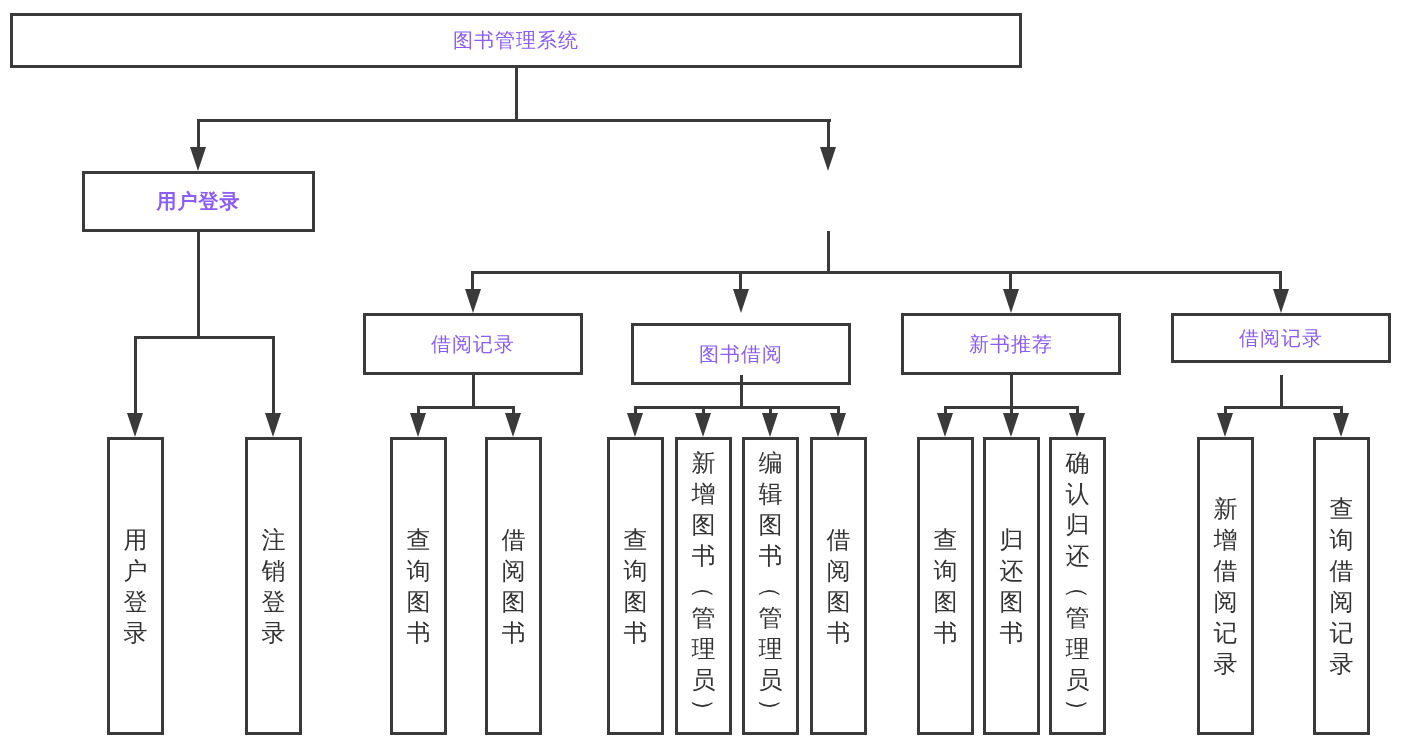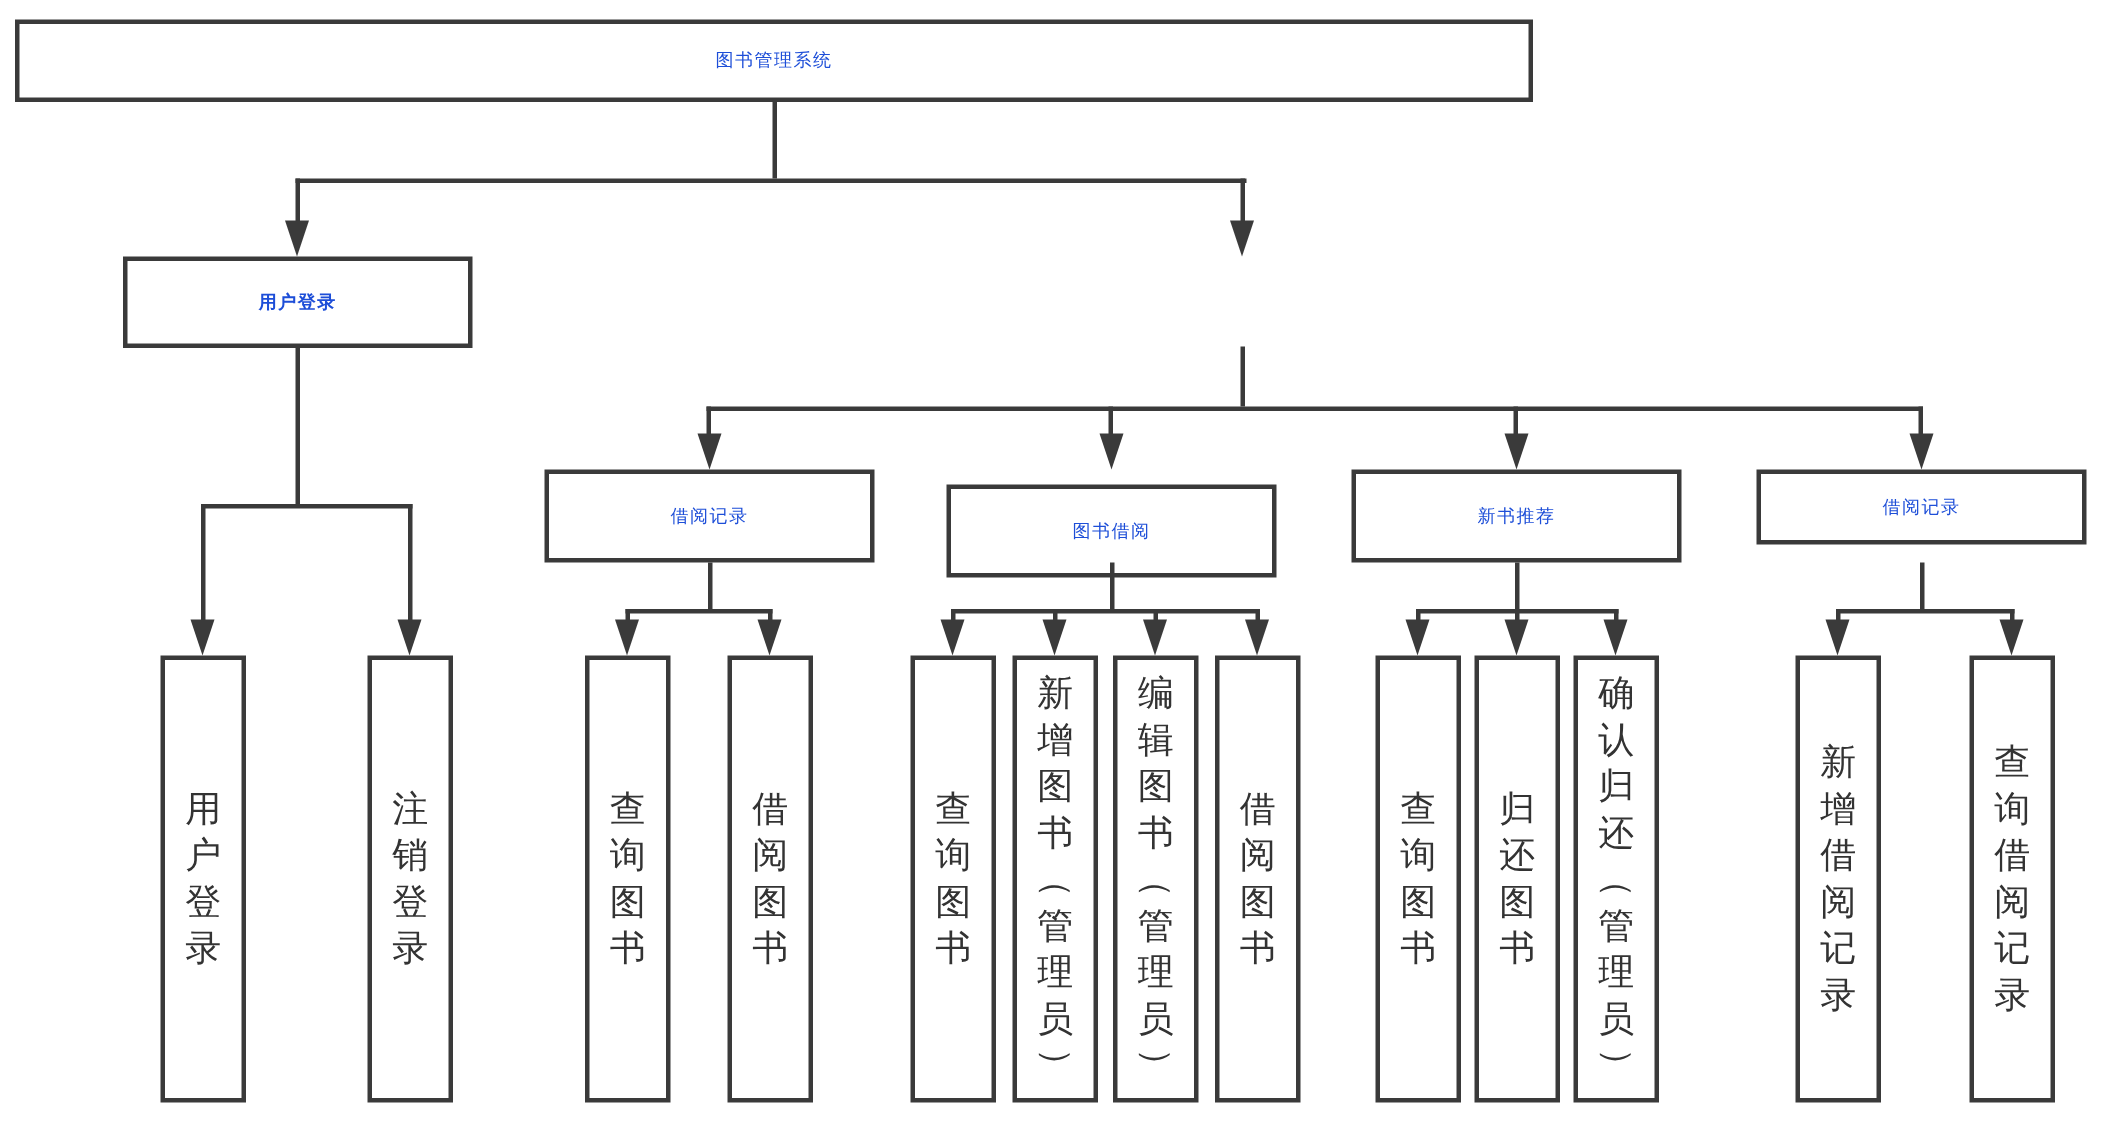--- a/index.html
+++ b/index.html
@@ -5,21 +5,21 @@
   html,body { margin:0; padding:0; background:#ffffff; }
   .canvas {
     position:relative; width:1405px; height:747px; background:#ffffff;
     font-family:"Liberation Sans", sans-serif; color:#333333; overflow:hidden;
   }
   .node {
     position:absolute; box-sizing:border-box;
     border:3px solid #3a3a3a; background:#ffffff;
     display:flex; align-items:center; justify-content:center;
   }
-  .hlabel { font-size:12px; color:#1d4ed8; letter-spacing:1px; white-space:nowrap; }
+  .hlabel { font-size:20px; color:#8b5cf6; letter-spacing:1px; white-space:nowrap; }
   .leaf { width:57px; height:298px; }
   .vbox {
     display:flex; flex-direction:column; align-items:center; justify-content:center;
     width:100%; height:100%;
   }
   .vchar { display:block; font-size:24px; line-height:31px; text-align:center; }
   .vchar.rot { transform:rotate(90deg); }
   .vline { position:absolute; width:3px; background:#3a3a3a; }
   .hline { position:absolute; height:3px; background:#3a3a3a; }
   .arr {

